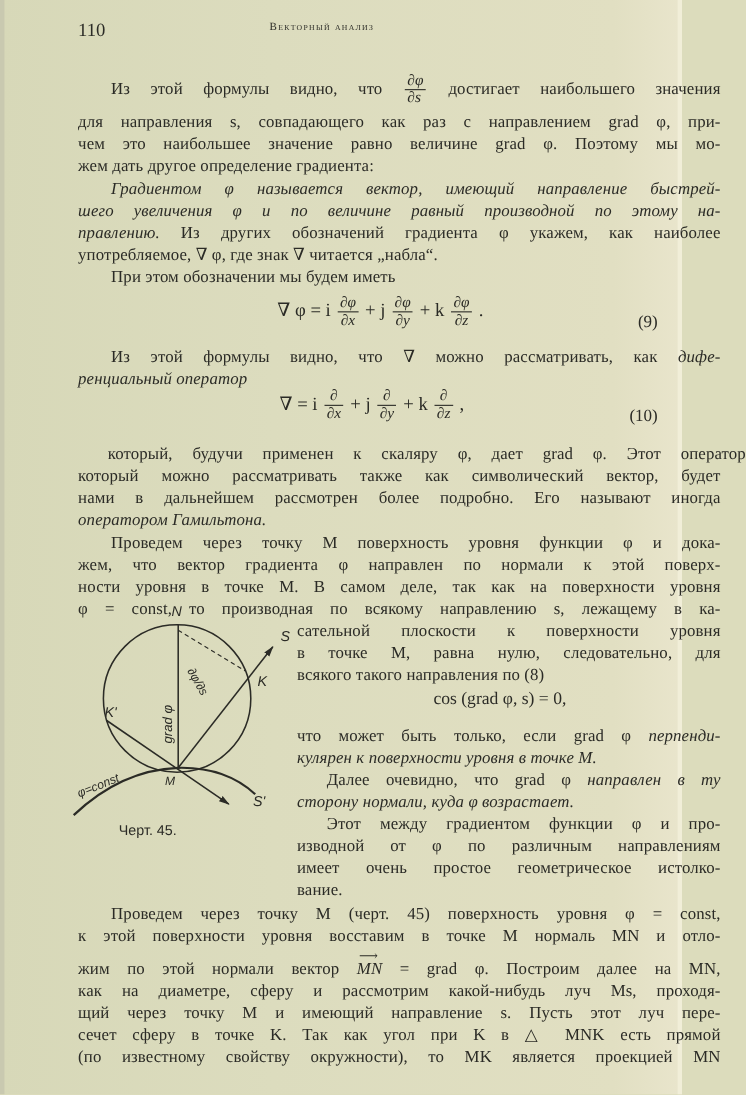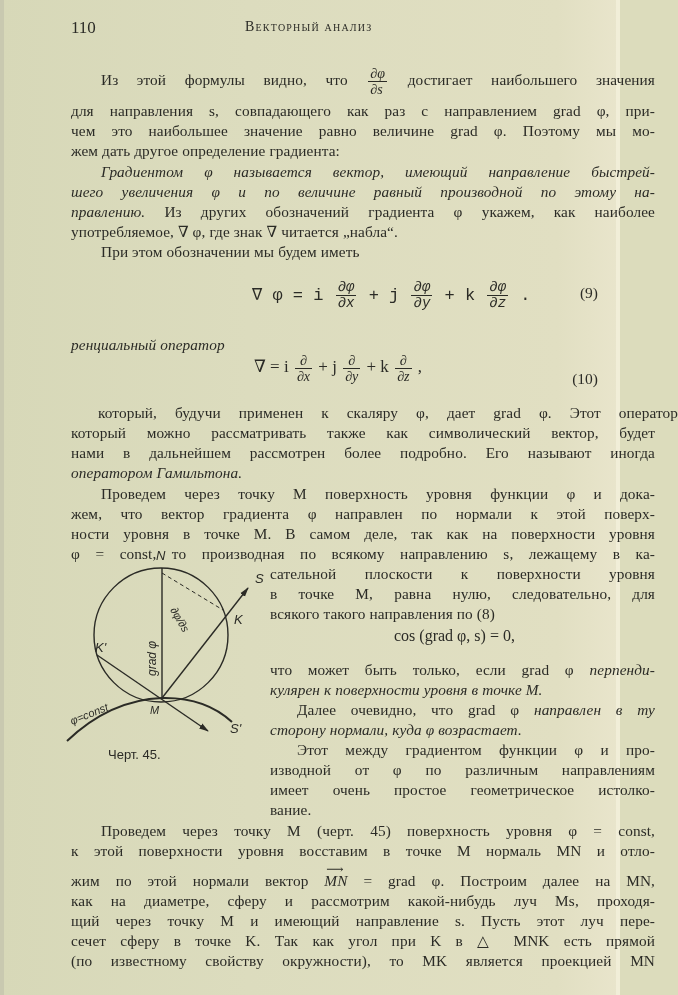--- a/index.html
+++ b/index.html
@@ -20,21 +20,21 @@
     position: absolute; left: 71px; width: 584px;
     font-size: 15.3px; line-height: 20px; white-space: nowrap;
     text-align: justify; text-align-last: justify;
     letter-spacing: 0.1px;
   }
   .line.last { text-align-last: left; }
   .line.narrow { left: 270px; width: 385px; }
   .indent { padding-left: 30px; box-sizing: border-box; }
   i, .it { font-style: italic; }
   .header-num { left: 71px; top: 18px; font-size: 17px; }
-  .header-title { left: 245px; top: 19px; font-size: 14px; letter-spacing: 1.2px; font-variant: small-caps; text-align: right; }
+  .header-title { left: 245px; top: 19px; font-size: 10px; letter-spacing: 1.2px; font-variant: small-caps; text-align: right; }
   .frac { display: inline-block; vertical-align: middle; text-align: center; font-style: italic; line-height: 15px; margin: 0 2px; }
   .frac .num { display: block; border-bottom: 1px solid #2b2b26; padding: 0 2px; font-size: 14px; }
   .frac .den { display: block; font-size: 14px; padding: 0 2px; }
   .formula { position: absolute; font-size: 17px; white-space: nowrap; }
   .eqnum { position: absolute; right: 22px; font-size: 15.5px; }
   .caption { left: 108px; top: 747px; font-size: 13px; font-family: "Liberation Sans", "DejaVu Sans", sans-serif; }
   svg text { font-family: "Liberation Sans", "DejaVu Sans", sans-serif; font-style: italic; fill: #2b2b26; }
 </style>
 </head>
 <body>
@@ -57,31 +57,35 @@
 
   <div class="line indent it" style="top:162px;">Градиентом φ называется вектор, имеющий направление быстрей-</div>
   <div class="line it" style="top:182px;">шего увеличения φ и по величине равный производной по этому на-</div>
   <div class="line" style="top:202px;">
     <i>правлению.</i>
     <span>Из других обозначений градиента φ укажем, как наиболее</span>
   </div>
   <div class="line last" style="top:222px;">употребляемое, ∇ φ, где знак ∇ читается „набла“.</div>
   <div class="line indent last" style="top:242px;">При этом обозначении мы будем иметь</div>
 
-  <div class="formula" style="left:252px; top:280px;font-family:Liberation Mono, monospace;">
+  <div class="formula" style="left:252px; top:268px;">
     <span>∇ φ = i</span>
     <span class="frac"><span class="num">∂φ</span><span class="den">∂x</span></span>
     <span>+ j</span>
     <span class="frac"><span class="num">∂φ</span><span class="den">∂y</span></span>
     <span>+ k</span>
     <span class="frac"><span class="num">∂φ</span><span class="den">∂z</span></span>
     <span>.</span>
   </div>
   <div class="eqnum" style="top:284px;">(9)</div>
 
+  <div class="line indent" style="top:315px;">
+    <span>Из этой формулы видно, что ∇ можно рассматривать, как</span>
+    <i>дифе-</i>
+  </div>
   <div class="line last it" style="top:335px;">ренциальный оператор</div>
 
   <div class="formula" style="left:254px; top:353px;">
     <span>∇ = i</span>
     <span class="frac"><span class="num">∂</span><span class="den">∂x</span></span>
     <span>+ j</span>
     <span class="frac"><span class="num">∂</span><span class="den">∂y</span></span>
     <span>+ k</span>
     <span class="frac"><span class="num">∂</span><span class="den">∂z</span></span>
     <span>,</span>

